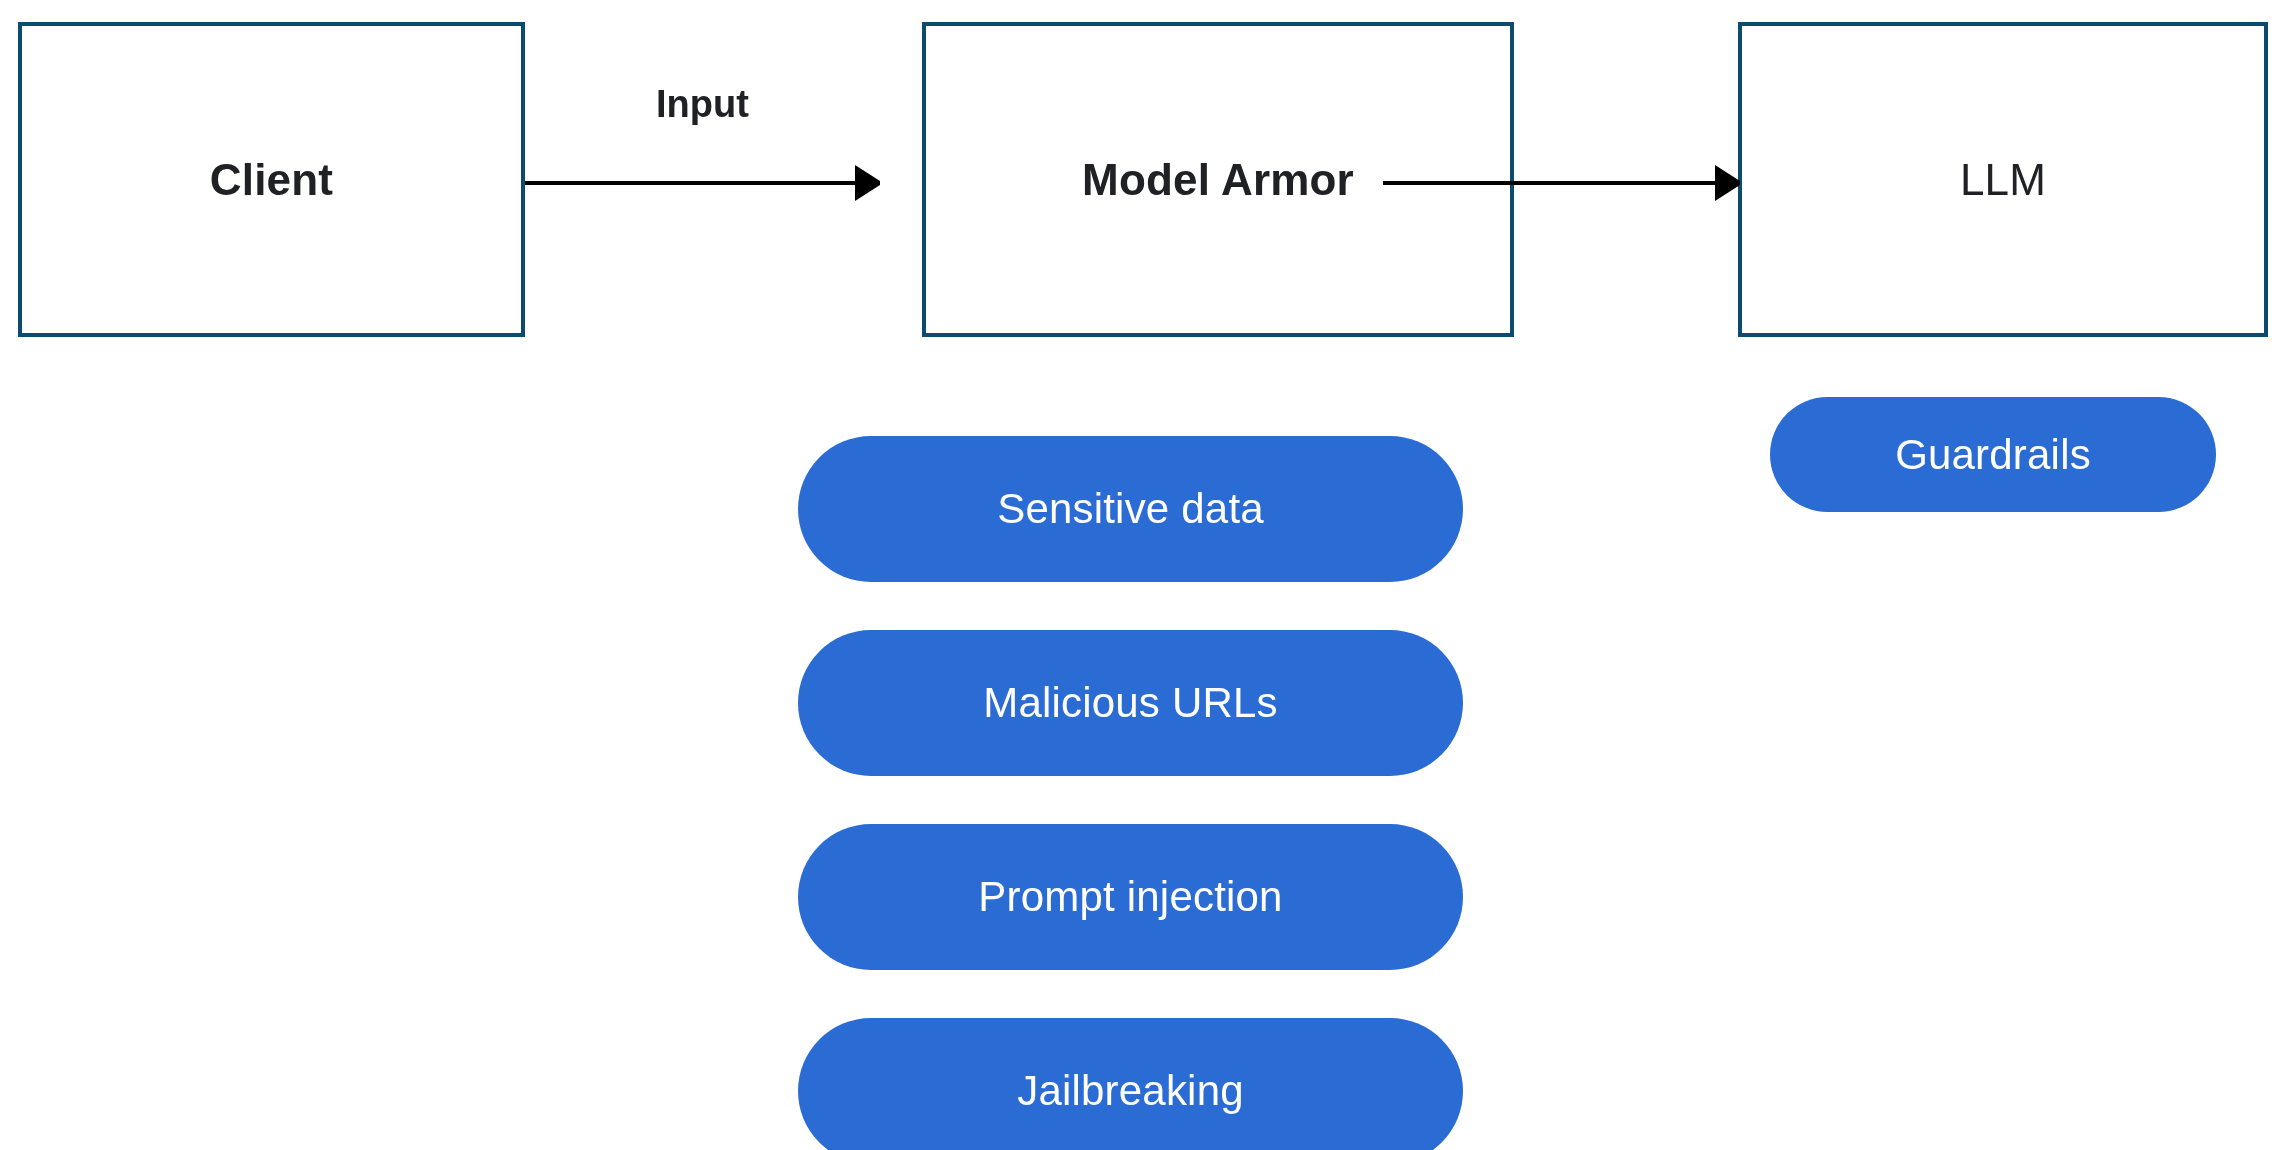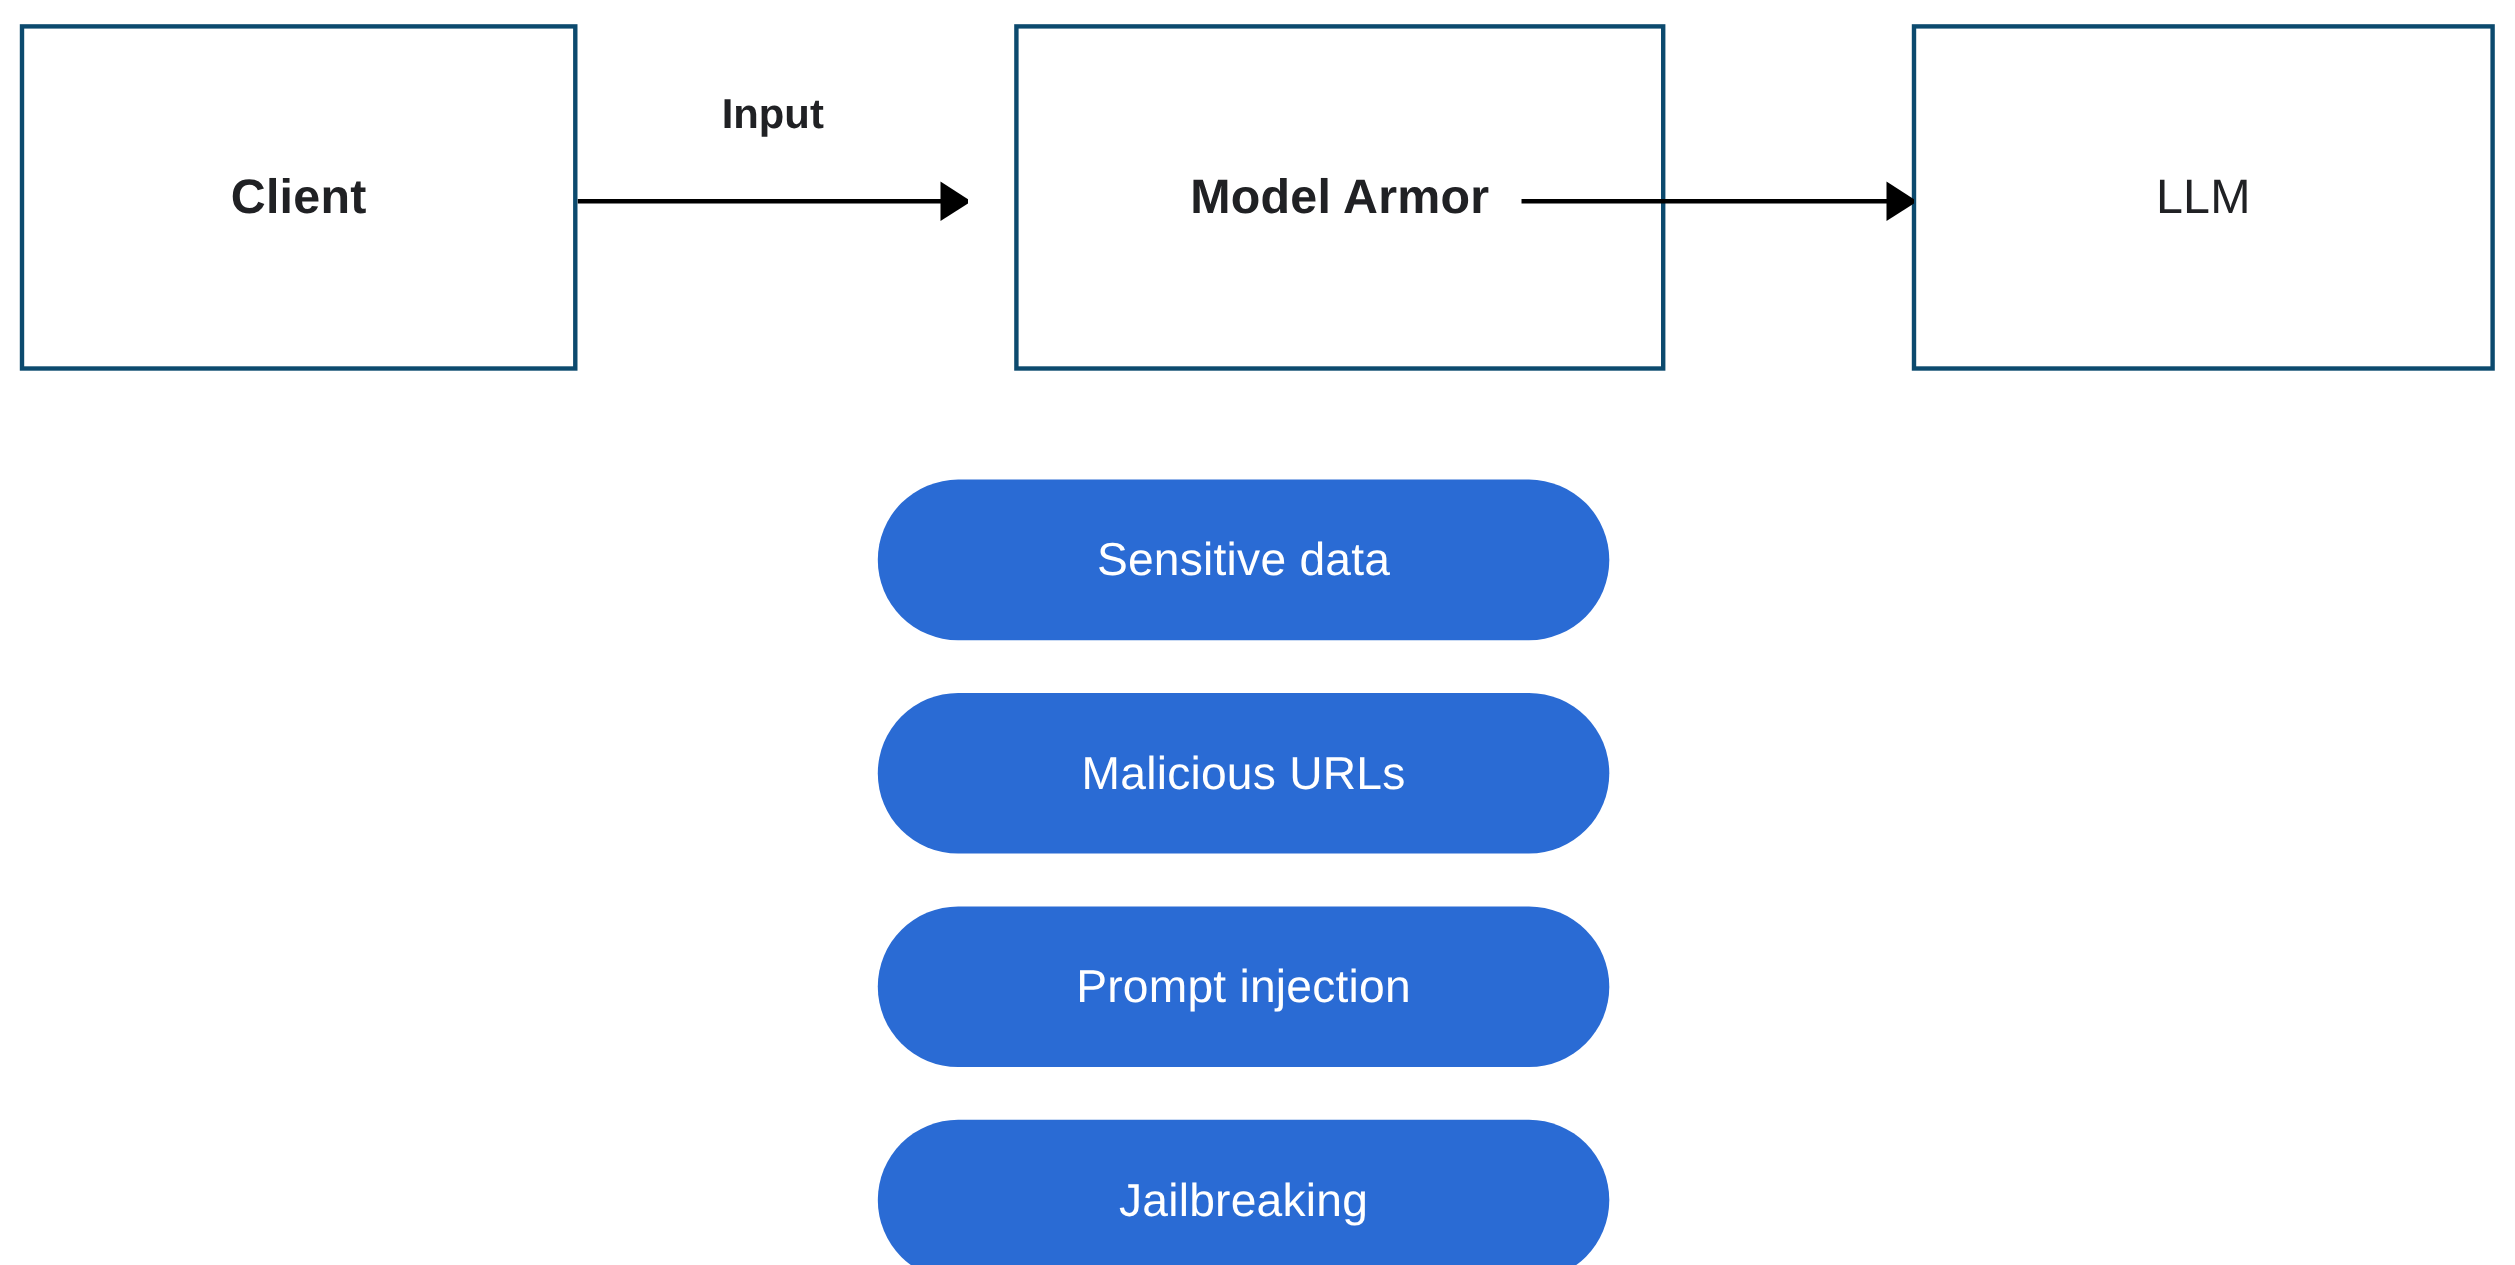--- a/index.html
+++ b/index.html
@@ -147,14 +147,17 @@
   </div>
 
   <div class="pill pill-stack-item" id="pill-prompt-injection">
     <span class="pill-label">Prompt injection</span>
   </div>
 
   <div class="pill pill-stack-item" id="pill-jailbreaking">
     <span class="pill-label">Jailbreaking</span>
   </div>
 
+  <div class="pill" id="pill-guardrails">
+    <span class="pill-label">Guardrails</span>
+  </div>
 
 </div>
 
 </body></html>

